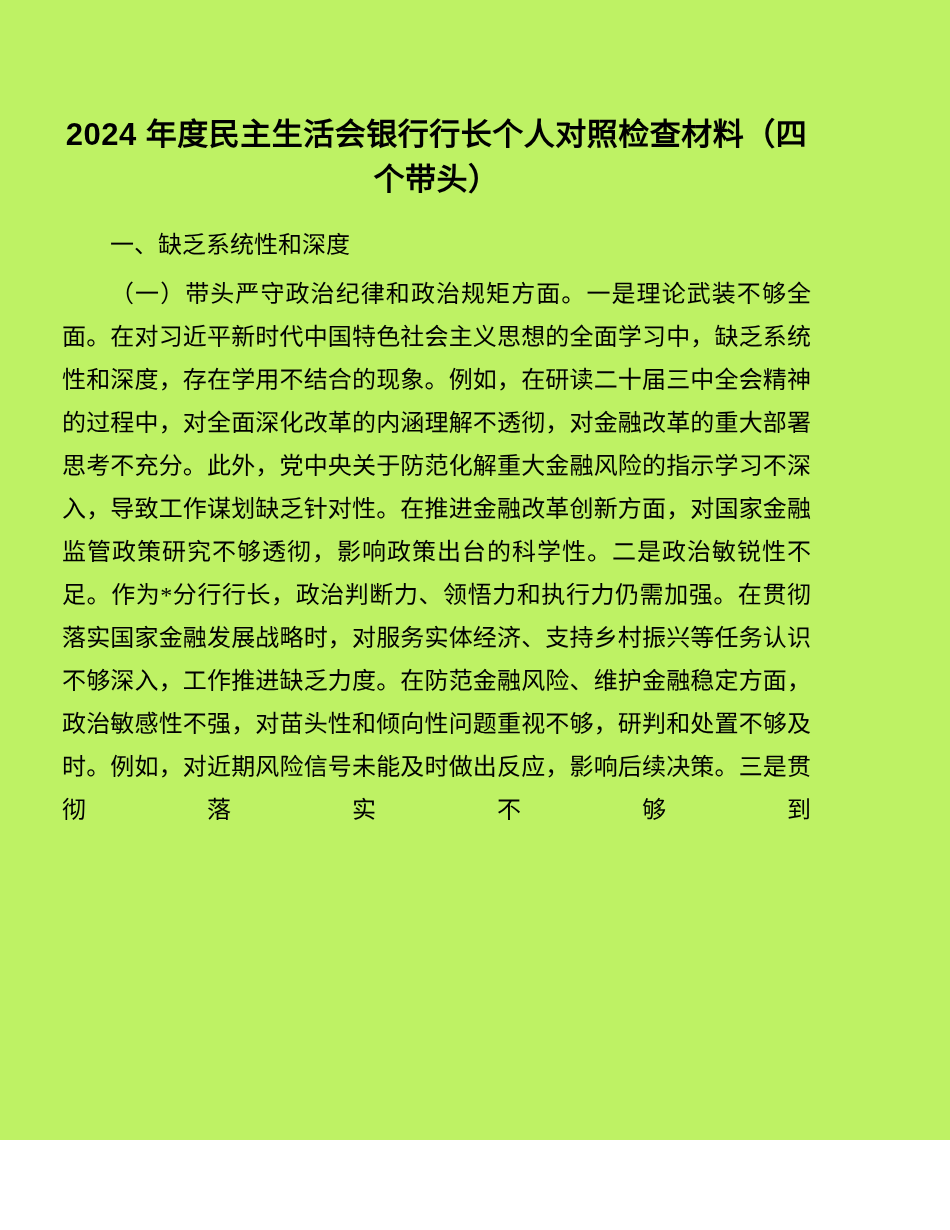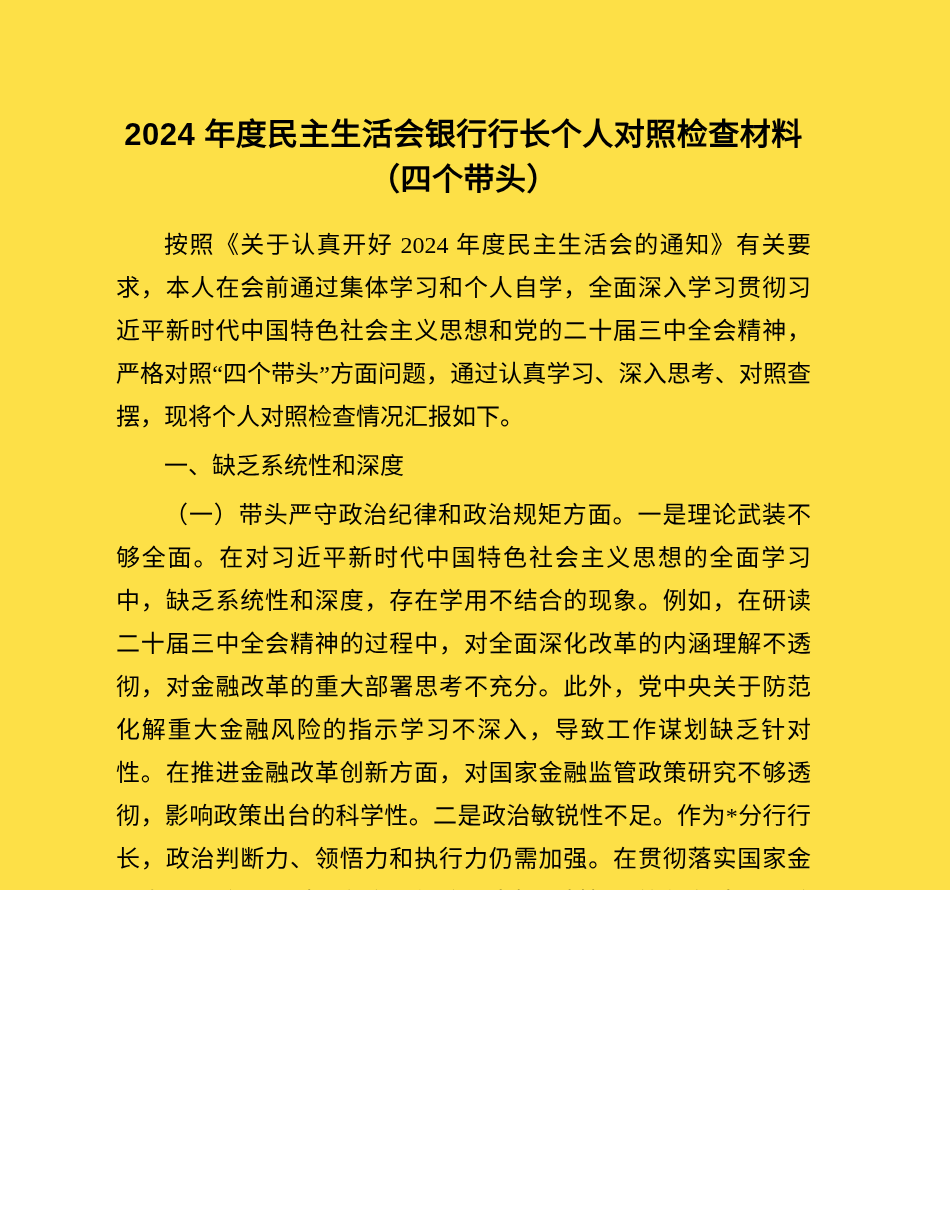--- a/index.html
+++ b/index.html
@@ -3,26 +3,26 @@
 <meta charset="utf-8">
 <style>
   html, body {
     margin: 0;
     padding: 0;
     background: #ffffff;
   }
   .page {
     position: relative;
     width: 950px;
-    height: 890px;
-    background: #fde047;
+    height: 1140px;
+    background: #bef264;
     color: #000000;
     overflow: hidden;
     box-sizing: border-box;
-    padding: 112px 139px 0 116px;
+    padding: 112px 139px 0 62px;
   }
   .doc-title {
     margin: 0 0 22px 0;
     font-family: "Liberation Sans", "DejaVu Sans", sans-serif;
     font-weight: 700;
     font-size: 31px;
     line-height: 45px;
     text-align: center;
     color: #000000;
     letter-spacing: 0.5px;
@@ -46,18 +46,17 @@
     text-align-last: justify;
     margin-bottom: 0;
   }
 </style>
 </head>
 <body>
 
 <div class="page">
   <h1 class="doc-title">2024 年度民主生活会银行行长个人对照检查材料（四个带头）</h1>
 
-  <p class="para">按照《关于认真开好 2024 年度民主生活会的通知》有关要求，本人在会前通过集体学习和个人自学，全面深入学习贯彻习近平新时代中国特色社会主义思想和党的二十届三中全会精神，严格对照“四个带头”方面问题，通过认真学习、深入思考、对照查摆，现将个人对照检查情况汇报如下。</p>
 
   <p class="para section-heading">一、缺乏系统性和深度</p>
 
   <p class="para cutoff">（一）带头严守政治纪律和政治规矩方面。一是理论武装不够全面。在对习近平新时代中国特色社会主义思想的全面学习中，缺乏系统性和深度，存在学用不结合的现象。例如，在研读二十届三中全会精神的过程中，对全面深化改革的内涵理解不透彻，对金融改革的重大部署思考不充分。此外，党中央关于防范化解重大金融风险的指示学习不深入，导致工作谋划缺乏针对性。在推进金融改革创新方面，对国家金融监管政策研究不够透彻，影响政策出台的科学性。二是政治敏锐性不足。作为*分行行长，政治判断力、领悟力和执行力仍需加强。在贯彻落实国家金融发展战略时，对服务实体经济、支持乡村振兴等任务认识不够深入，工作推进缺乏力度。在防范金融风险、维护金融稳定方面，政治敏感性不强，对苗头性和倾向性问题重视不够，研判和处置不够及时。例如，对近期风险信号未能及时做出反应，影响后续决策。三是贯彻落实不够到</p>
 </div>
 
 </body></html>

